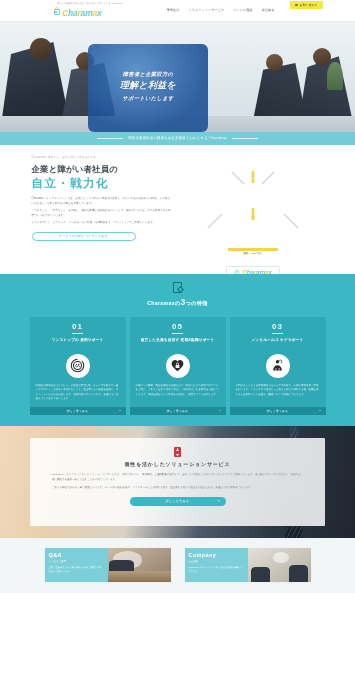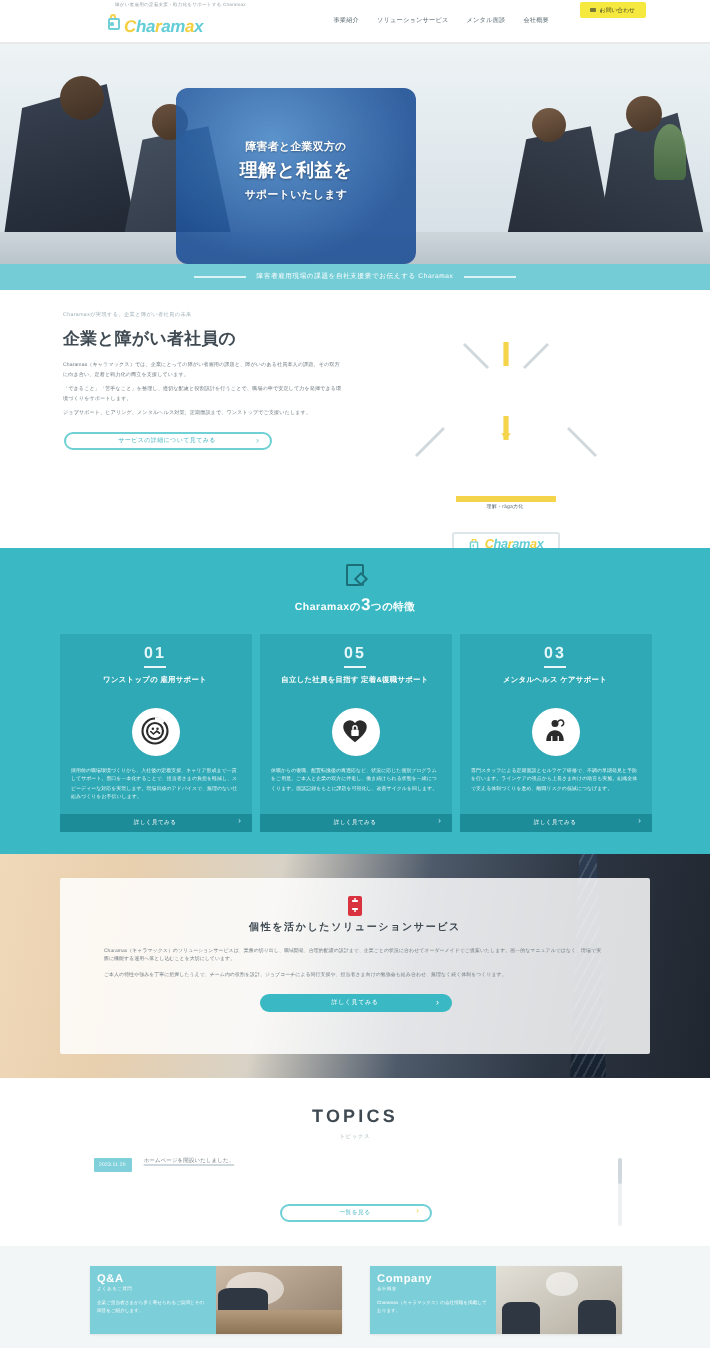--- a/index.html
+++ b/index.html
@@ -42,21 +42,21 @@
              border-radius:1px; display:flex; align-items:center; gap:1.5px;
              white-space:nowrap; }
   .mail-ico { width:3.6px; height:2.6px; border:.6px solid #7a7a35;
               border-radius:.4px; position:relative; background:#fff; flex:none; }
   .mail-ico:after { content:""; position:absolute; left:.2px; top:.1px;
         width:3px; height:1.4px; border-left:.6px solid #7a7a35;
         border-right:.6px solid #7a7a35; transform:skewX(0); }
 
   
   .hero { height:110px; position:relative; overflow:hidden;
-          background:linear-gradient(180deg,#dfe7ea 0%,#cfd9de 100%); }
+          background:linear-gradient(180deg,#dfe7ea 0%,#cfd9de 100%);font-style:italic; }
   .hero-photo { position:absolute; inset:0; }
   .hp { position:absolute; }
   .hero-office { position:absolute; inset:0;
     background:linear-gradient(180deg,#eef3f5 0%,#e3ebef 40%,#d3dde3 100%); }
   .hero-p1 { left:0; top:10px; width:92px; height:100px;
     background:linear-gradient(165deg,#3d4656 0%,#272f3c 60%,#1d242e 100%);
     clip-path:polygon(12% 22%,58% 10%,78% 100%,0% 100%); }
   .hero-p1h { left:30px; top:16px; width:22px; height:22px; border-radius:50%;
     background:linear-gradient(160deg,#5e4836,#3f3024); }
   .hero-p2 { left:58px; top:26px; width:66px; height:84px;
@@ -313,20 +313,21 @@
     <span class="sb-line"></span>
     <span class="sb-text">障害者雇用現場の課題を自社支援業でお伝えする Charamax</span>
     <span class="sb-line"></span>
   </div>
 
   <div class="intro">
     <div class="intro-inner">
       <div class="intro-left">
         <div class="intro-eyebrow">Charamaxが実現する、企業と障がい者社員の未来</div>
         <div class="intro-h1">企業と障がい者社員の</div>
+        <div class="intro-h2">自立・戦力化</div>
         <div class="intro-body">
           <p>Charamax（キャラマックス）では、企業にとっての障がい者雇用の課題と、障がいのある社員本人の課題、その双方に向き合い、定着と戦力化の両立を支援しています。</p>
           <p>「できること」「苦手なこと」を整理し、適切な配慮と役割設計を行うことで、職場の中で安定して力を発揮できる環境づくりをサポートします。</p>
           <p>ジョブサポート、ヒアリング、メンタルヘルス対策、定期面談まで、ワンストップでご支援いたします。</p>
         </div>
         <div class="btn-outline">
           <span>サービスの詳細について見てみる</span>
         </div>
       </div>
 
@@ -478,36 +479,20 @@
       <div class="sol-body">
         <p>Charamax（キャラマックス）のソリューションサービスは、業務の切り出し、職域開発、合理的配慮の設計まで、企業ごとの状況に合わせてオーダーメイドでご提案いたします。画一的なマニュアルではなく、現場で実際に機能する運用へ落とし込むことを大切にしています。</p>
         <p>ご本人の特性や強みを丁寧に把握したうえで、チーム内の役割を設計。ジョブコーチによる同行支援や、担当者さま向けの勉強会も組み合わせ、無理なく続く体制をつくります。</p>
       </div>
       <div class="btn-solid">
         <span>詳しく見てみる</span>
       </div>
     </div>
   </div>
 
-  <div class="topics">
-    <div class="topics-h">TOPICS</div>
-    <div class="topics-sub">トピックス</div>
-    <div class="topics-list">
-      <div class="topic-row">
-        <span class="topic-date">2023.11.20</span>
-        <span class="topic-text">ホームページを開設いたしました。</span>
-      </div>
-      <div class="topics-scroll">
-          <i></i>
-        </div>
-    </div>
-    <div class="btn-topics">
-      <span>一覧を見る</span>
-    </div>
-  </div>
 
   <div class="banners">
     <div class="bn-wrap">
       <div class="bn">
         <div class="bn-left">
           <div class="bn-title">Q&amp;A</div>
           <div class="bn-sub">よくあるご質問</div>
           <div class="bn-desc">企業ご担当者さまから多く寄せられるご質問とその回答をご紹介します。</div>
         </div>
         <div class="bn-img">

